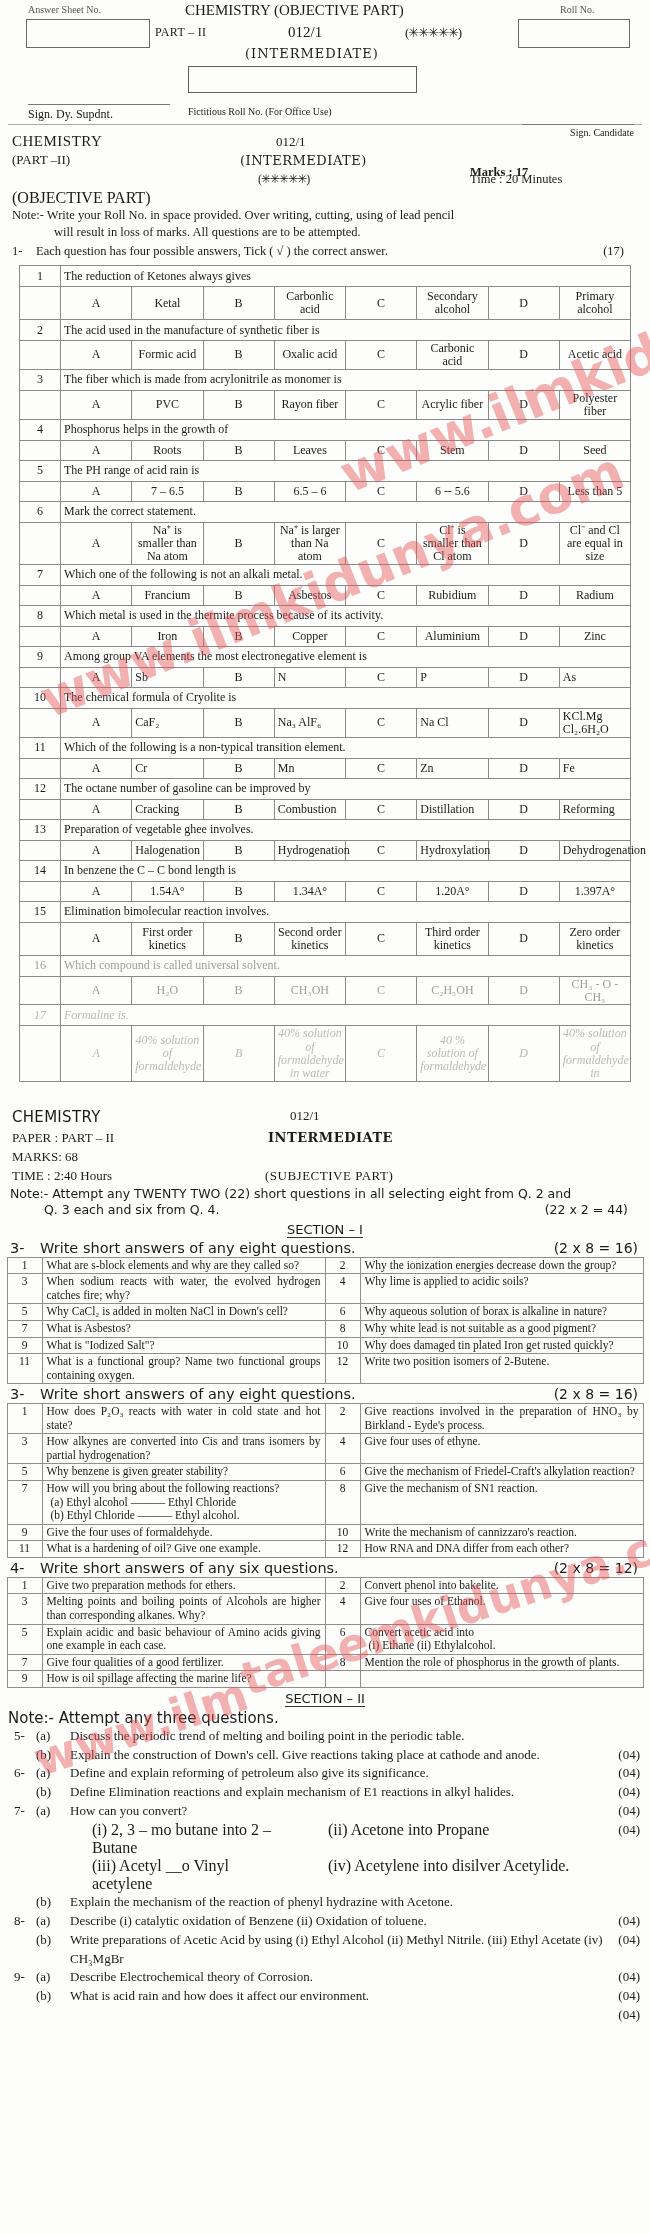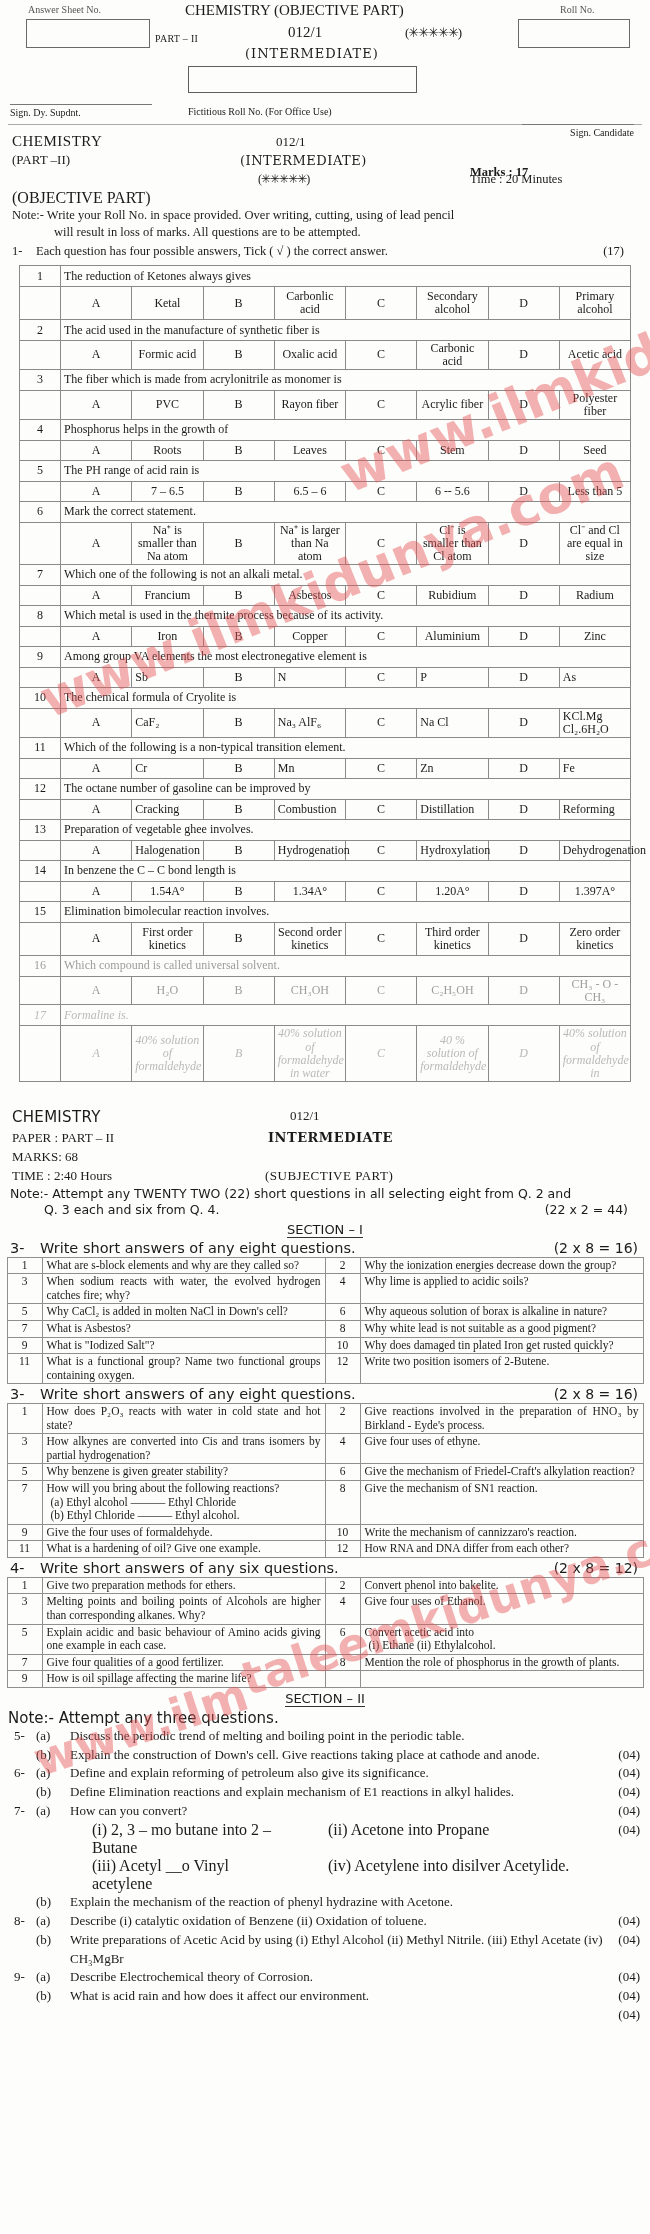--- a/index.html
+++ b/index.html
@@ -24,31 +24,31 @@
   }
   .wm1{top:330px;left:320px;font-size:52px;transform:rotate(-22deg);}
   .wm2{top:555px;left:20px;font-size:52px;transform:rotate(-22deg);}
   .wm3{top:1575px;left:230px;font-size:46px;transform:rotate(-18deg);}
   .wm4{top:1700px;left:30px;font-size:46px;transform:rotate(-18deg);}
 
   
   .topstrip{position:relative;height:96px;}
   .lbl-ans{position:absolute;left:28px;top:4px;font-size:10px;color:#555;}
   .box-ans{position:absolute;left:26px;top:19px;width:122px;height:27px;border:1px solid #6a6a6a;}
-  .part2{position:absolute;left:155px;top:25px;font-size:10px;letter-spacing:.3px;margin-top:8px;}
+  .part2{position:absolute;left:155px;top:25px;font-size:12px;letter-spacing:.3px;}
   .hdr-title{position:absolute;left:185px;top:2px;font-size:15px;}
   .hdr-code{position:absolute;left:288px;top:24px;font-size:15px;}
   .hdr-stars{position:absolute;left:405px;top:25px;font-size:13px;letter-spacing:-1px;}
   .hdr-inter{position:absolute;left:245px;top:46px;font-size:13px;letter-spacing:1px;font-family:"DejaVu Serif",serif;}
   .box-fict{position:absolute;left:188px;top:66px;width:227px;height:25px;border:1px solid #5f5f5f;}
   .lbl-roll{position:absolute;left:560px;top:4px;font-size:10px;color:#555;}
   .box-roll{position:absolute;left:518px;top:19px;width:110px;height:27px;border:1px solid #6a6a6a;}
 
   .signrow{position:relative;height:26px;}
-  .sign-l{position:absolute;left:10px;top:8px;font-size:10px;border-top:1px solid #777;padding-top:2px;width:142px;}
+  .sign-l{position:absolute;left:28px;top:8px;font-size:12px;border-top:1px solid #777;padding-top:2px;width:142px;}
   .sign-c{position:absolute;left:188px;top:10px;font-size:10px;}
   .sign-r{position:absolute;left:522px;top:8px;font-size:10px;border-top:1px solid #777;padding-top:2px;width:112px;text-align:right;margin-top:20px;}
   .rule{height:1px;background:#aaa;margin:2px 8px 0 8px;}
 
   
   .objhdr{position:relative;height:72px;margin-top:8px;}
   .oh-a{position:absolute;left:12px;top:0px;font-size:15px;letter-spacing:.5px;}
   .oh-b{position:absolute;left:12px;top:19px;font-size:13px;}
   .oh-c{position:absolute;left:12px;top:56px;font-size:16px;}
   .oh-code{position:absolute;left:276px;top:1px;font-size:13px;}

